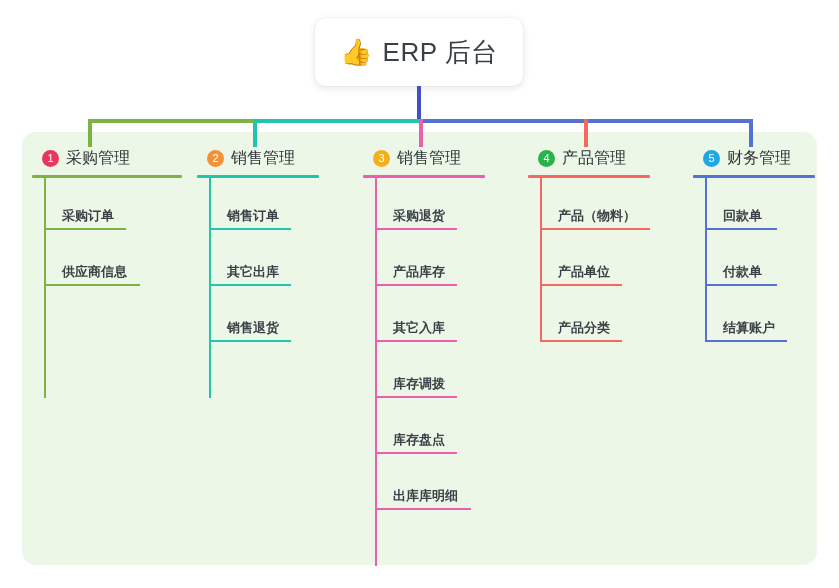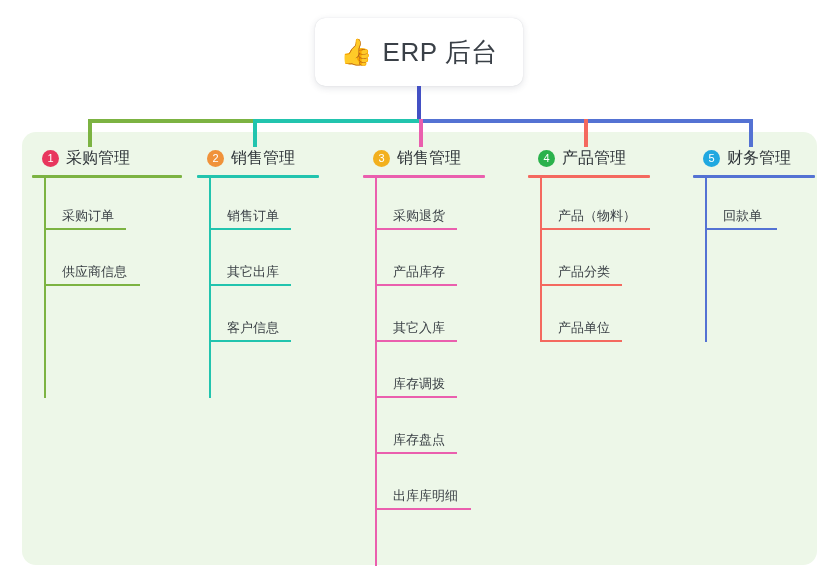--- a/index.html
+++ b/index.html
@@ -106,20 +106,21 @@
   }
   .spine {
     position: absolute;
     left: 12px;
     top: 0;
     width: 2px;
   }
   .item {
     position: relative;
     height: 56px;
+    font-weight: bold;
   }
   .item-label {
     position: absolute;
     left: 30px;
     bottom: 9px;
     font-size: 13px;
     color: #3b4146;
     white-space: nowrap;
   }
   .item-rule {
@@ -183,21 +184,21 @@
           <div class="spine" style="background: rgb(34, 196, 174); height: 220px;"></div>
           <div class="item">
             <div class="item-label">销售订单</div>
             <div class="item-rule" style="background: rgb(34, 196, 174); width: 82px;"></div>
           </div>
           <div class="item">
             <div class="item-label">其它出库</div>
             <div class="item-rule" style="background: rgb(34, 196, 174); width: 82px;"></div>
           </div>
           <div class="item">
-            <div class="item-label">客户信息</div>
+            <div class="item-label">销售退货</div>
             <div class="item-rule" style="background: rgb(34, 196, 174); width: 82px;"></div>
           </div>
         </div>
       </div>
       <div class="col" style="left: 363px; width: 122px;">
         <div class="col-head">
           <span class="badge" style="background: rgb(242, 176, 30);">3</span>
           <span class="head-label">销售管理</span>
         </div>
         <div class="head-rule" style="background: rgb(234, 95, 174); width: 122px;"></div>
@@ -235,38 +236,46 @@
           <span class="head-label">产品管理</span>
         </div>
         <div class="head-rule" style="background: rgb(244, 105, 95); width: 122px;"></div>
         <div class="items">
           <div class="spine" style="background: rgb(244, 105, 95); height: 164px;"></div>
           <div class="item">
             <div class="item-label">产品（物料）</div>
             <div class="item-rule" style="background: rgb(244, 105, 95); width: 110px;"></div>
           </div>
           <div class="item">
+            <div class="item-label">产品单位</div>
+            <div class="item-rule" style="background: rgb(244, 105, 95); width: 82px;"></div>
+          </div>
+          <div class="item">
             <div class="item-label">产品分类</div>
             <div class="item-rule" style="background: rgb(244, 105, 95); width: 82px;"></div>
           </div>
-          <div class="item">
-            <div class="item-label">产品单位</div>
-            <div class="item-rule" style="background: rgb(244, 105, 95); width: 82px;"></div>
-          </div>
         </div>
       </div>
       <div class="col" style="left: 693px; width: 122px;">
         <div class="col-head">
           <span class="badge" style="background: rgb(32, 168, 224);">5</span>
           <span class="head-label">财务管理</span>
         </div>
         <div class="head-rule" style="background: rgb(84, 114, 211); width: 122px;"></div>
         <div class="items">
           <div class="spine" style="background: rgb(84, 114, 211); height: 164px;"></div>
           <div class="item">
             <div class="item-label">回款单</div>
             <div class="item-rule" style="background: rgb(84, 114, 211); width: 72px;"></div>
           </div>
+          <div class="item">
+            <div class="item-label">付款单</div>
+            <div class="item-rule" style="background: rgb(84, 114, 211); width: 72px;"></div>
+          </div>
+          <div class="item">
+            <div class="item-label">结算账户</div>
+            <div class="item-rule" style="background: rgb(84, 114, 211); width: 82px;"></div>
+          </div>
         </div>
       </div>
     </div>
 
 </div>
 
 </body></html>

